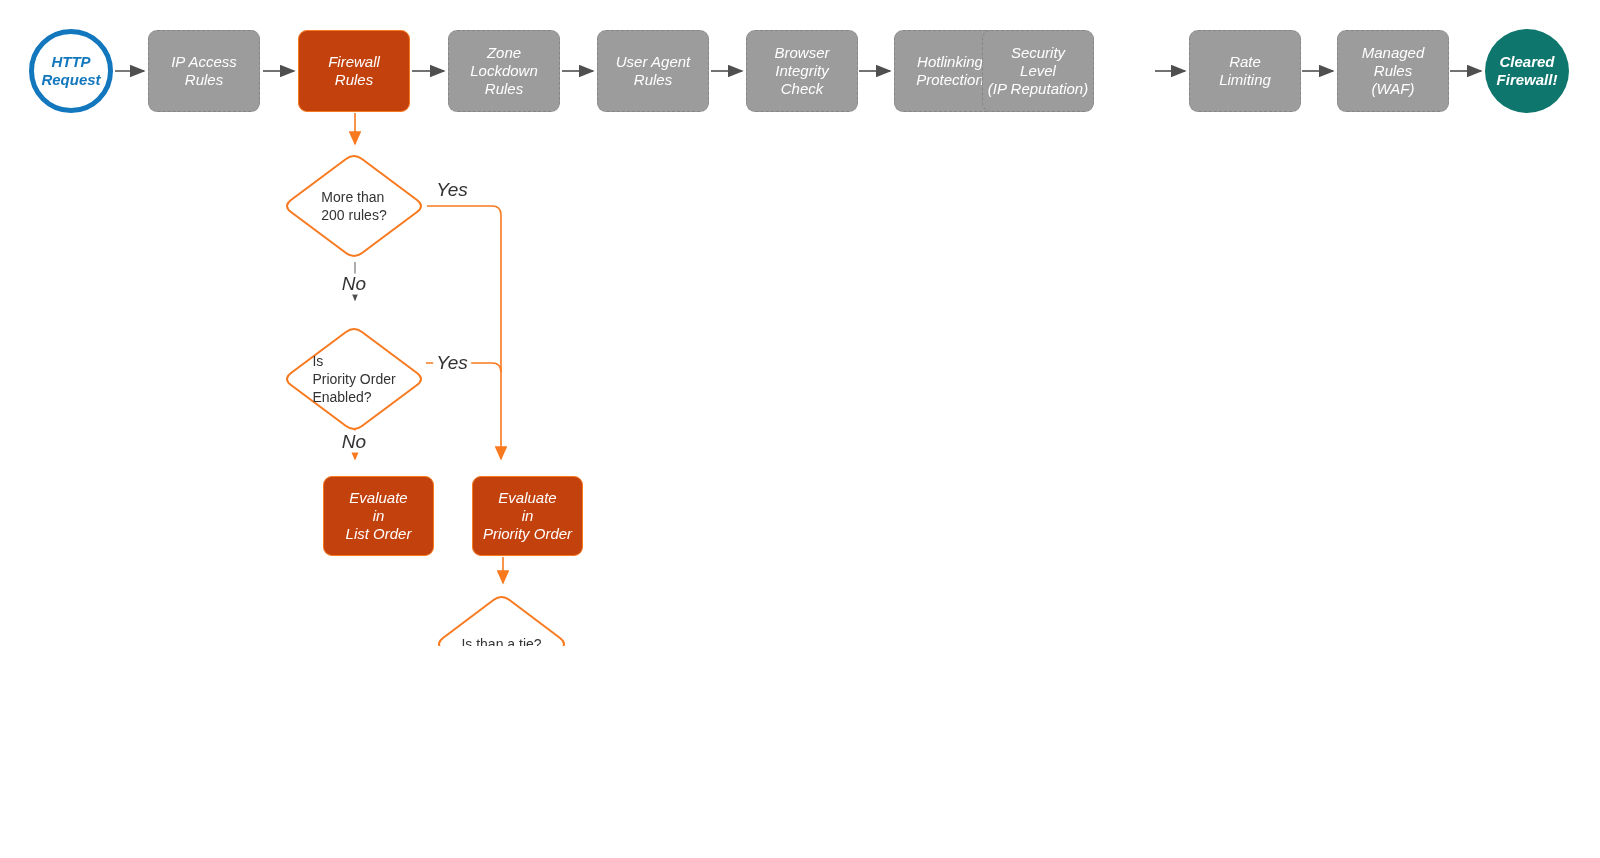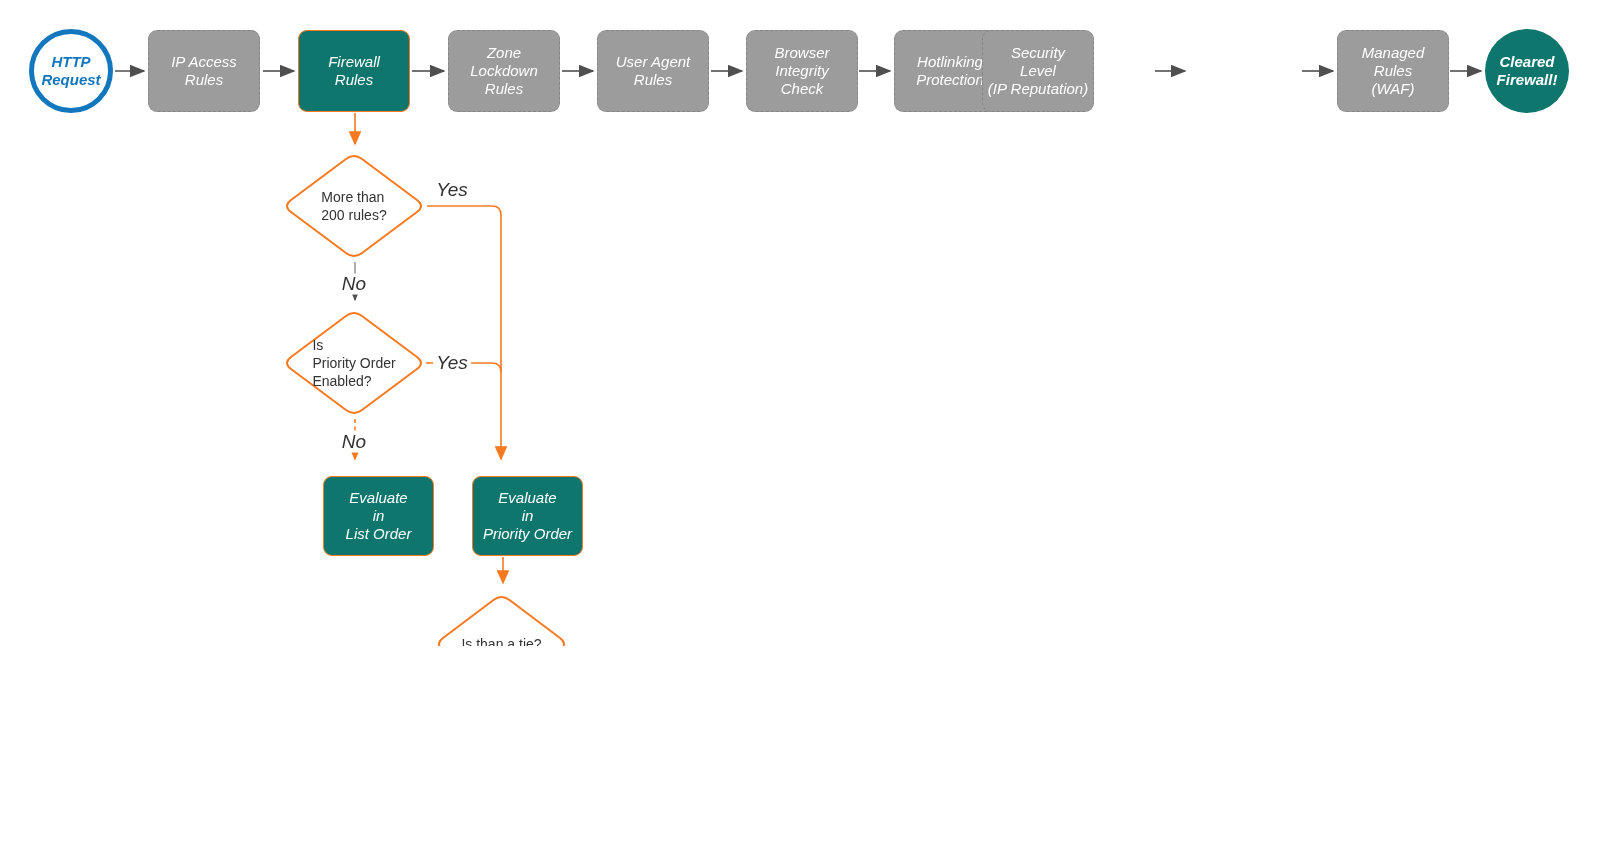--- a/index.html
+++ b/index.html
@@ -29,21 +29,21 @@
     justify-content: center;
     text-align: center;
     color: #ffffff;
     font-style: italic;
     font-size: 15px;
     line-height: 1.22;
     white-space: pre-line;
     box-sizing: border-box;
   }
   .graybox   { background: #9C9C9C; border: 1px dashed #858585; }
-  .orangebox { background: #0f766e; border: 1px solid #F8791E; }
+  .orangebox { background: #c2410c; border: 1px solid #F8791E; }
   .action {
     position: absolute;
     width: 111px;
     height: 80px;
     top: auto;
     margin-left: 24px;
   }
   
   .terminal {
     position: absolute;
@@ -158,36 +158,38 @@
   <div class="proc graybox" style="left:597px">User Agent
 Rules</div>
   <div class="proc graybox" style="left:746px">Browser
 Integrity
 Check</div>
   <div class="proc graybox" style="left:894px">Hotlinking
 Protection</div>
   <div class="proc graybox" style="left:982px">Security
 Level
 (IP Reputation)</div>
+  <div class="proc graybox" style="left:1189px">Rate
+Limiting</div>
   <div class="proc graybox" style="left:1337px">Managed
 Rules
 (WAF)</div>
 
   <div class="terminal end">Cleared
 Firewall!</div>
 
   <div class="diamond" style="left:281px; top:151px; width:146px; height:110px;">
     <svg width="146" height="110" viewBox="0 0 146 110">
       <path d="M81 8 L136 49 Q144 55 136 61 L81 102 Q73 108 65 102 L10 61 Q2 55 10 49 L65 8 Q73 2 81 8 Z" fill="#ffffff" stroke="#F8791E" stroke-width="2"></path>
     </svg>
     <div class="dlabel">More than
 200 rules?</div>
   </div>
 
-  <div class="diamond" style="left:281px; top:308px; width:146px; height:110px;">
+  <div class="diamond" style="left:281px; top:324px; width:146px; height:110px;">
     <svg width="146" height="110" viewBox="0 0 146 110">
       <path d="M81 8 L136 49 Q144 55 136 61 L81 102 Q73 108 65 102 L10 61 Q2 55 10 49 L65 8 Q73 2 81 8 Z" fill="#ffffff" stroke="#F8791E" stroke-width="2"></path>
     </svg>
     <div class="dlabel">Is
 Priority Order
 Enabled?</div>
   </div>
 
   <div class="diamond" style="left:433px; top:592px; width:137px; height:104px;">
     <svg width="137" height="104" viewBox="0 0 137 104">

